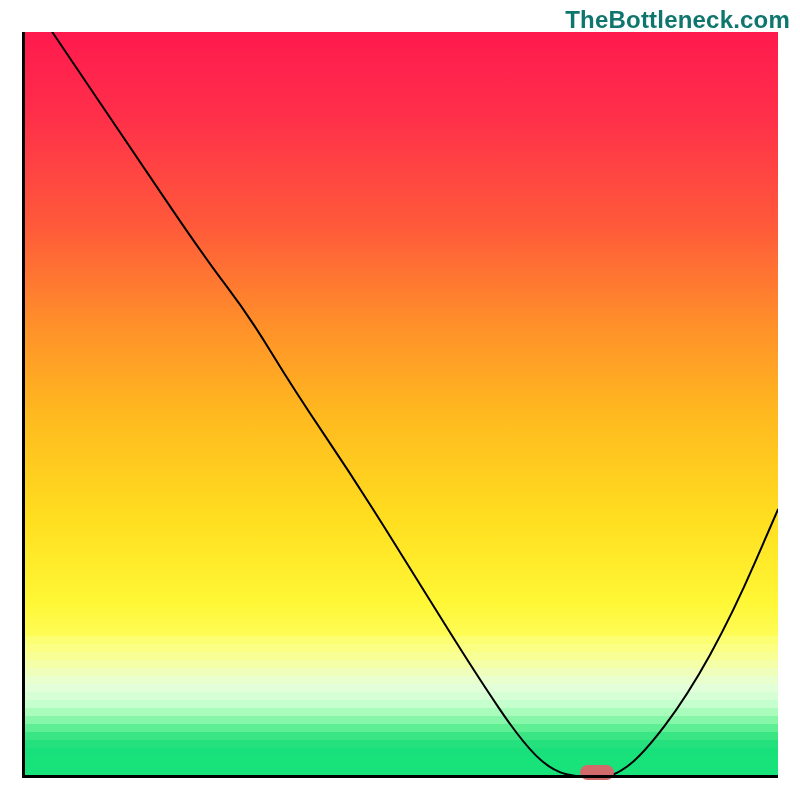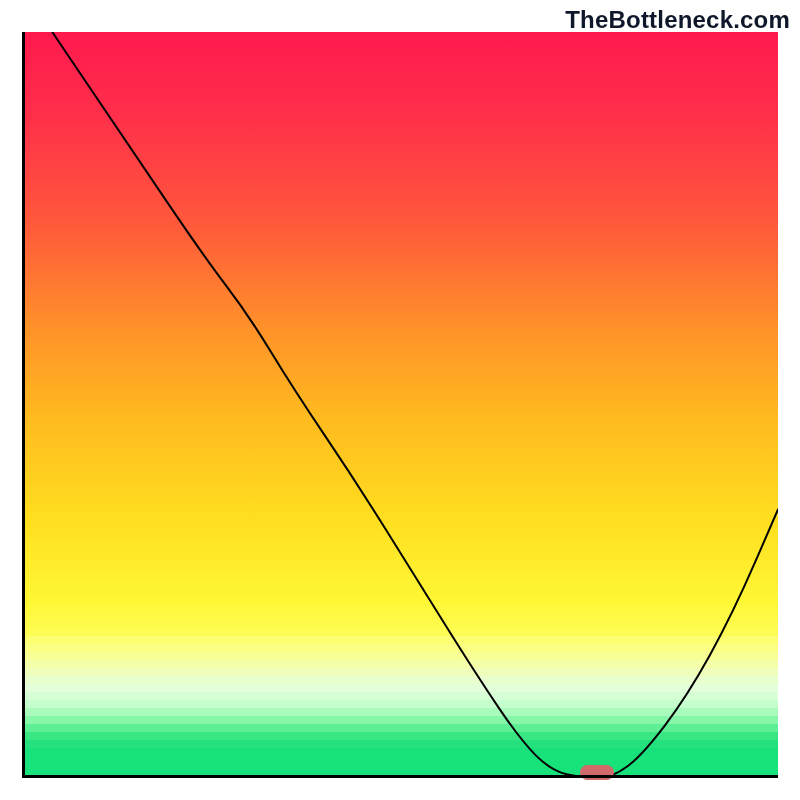--- a/index.html
+++ b/index.html
@@ -15,21 +15,21 @@
     position: relative;
     width: 800px;
     height: 800px;
   }
   .watermark {
     position: absolute;
     right: 10px;
     top: 6px;
     font-size: 24px;
     font-weight: 600;
-    color: #0f172a;
+    color: #0f766e;
     letter-spacing: 0.2px;
     z-index: 10;
     user-select: none;
   }
   .plot {
     position: absolute;
     left: 22px;
     top: 32px;
     width: 756px;
     height: 746px;

